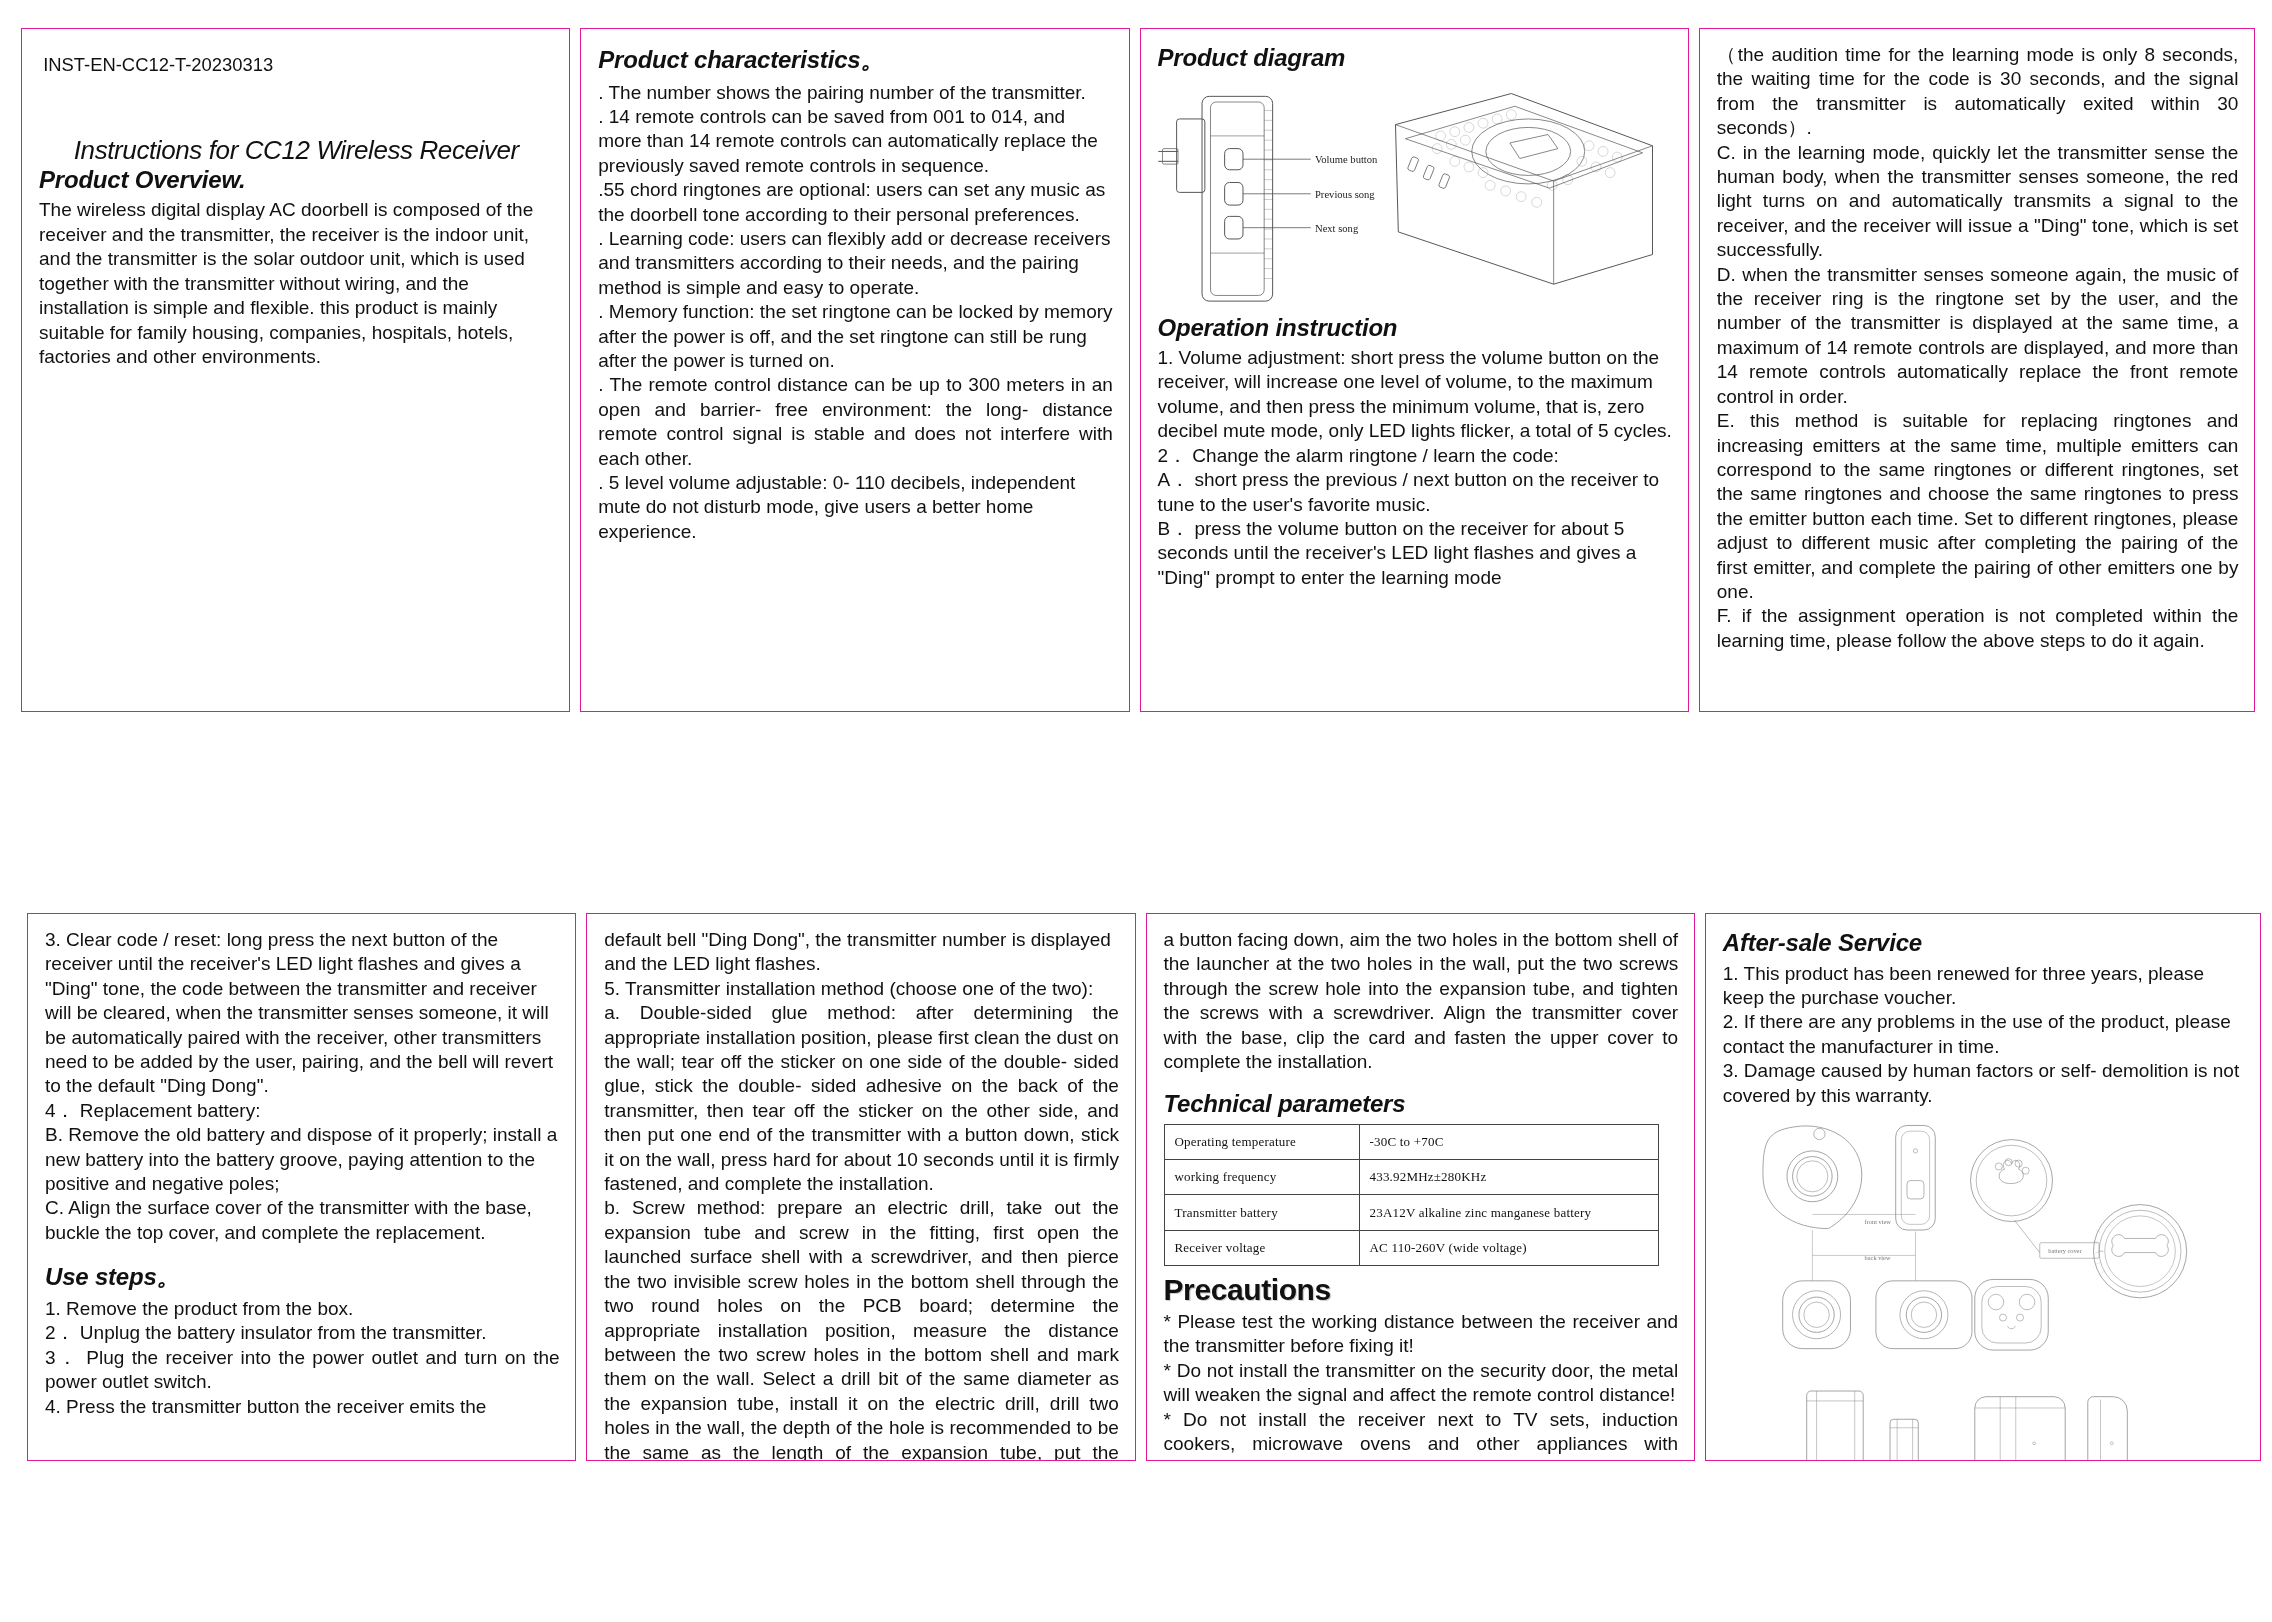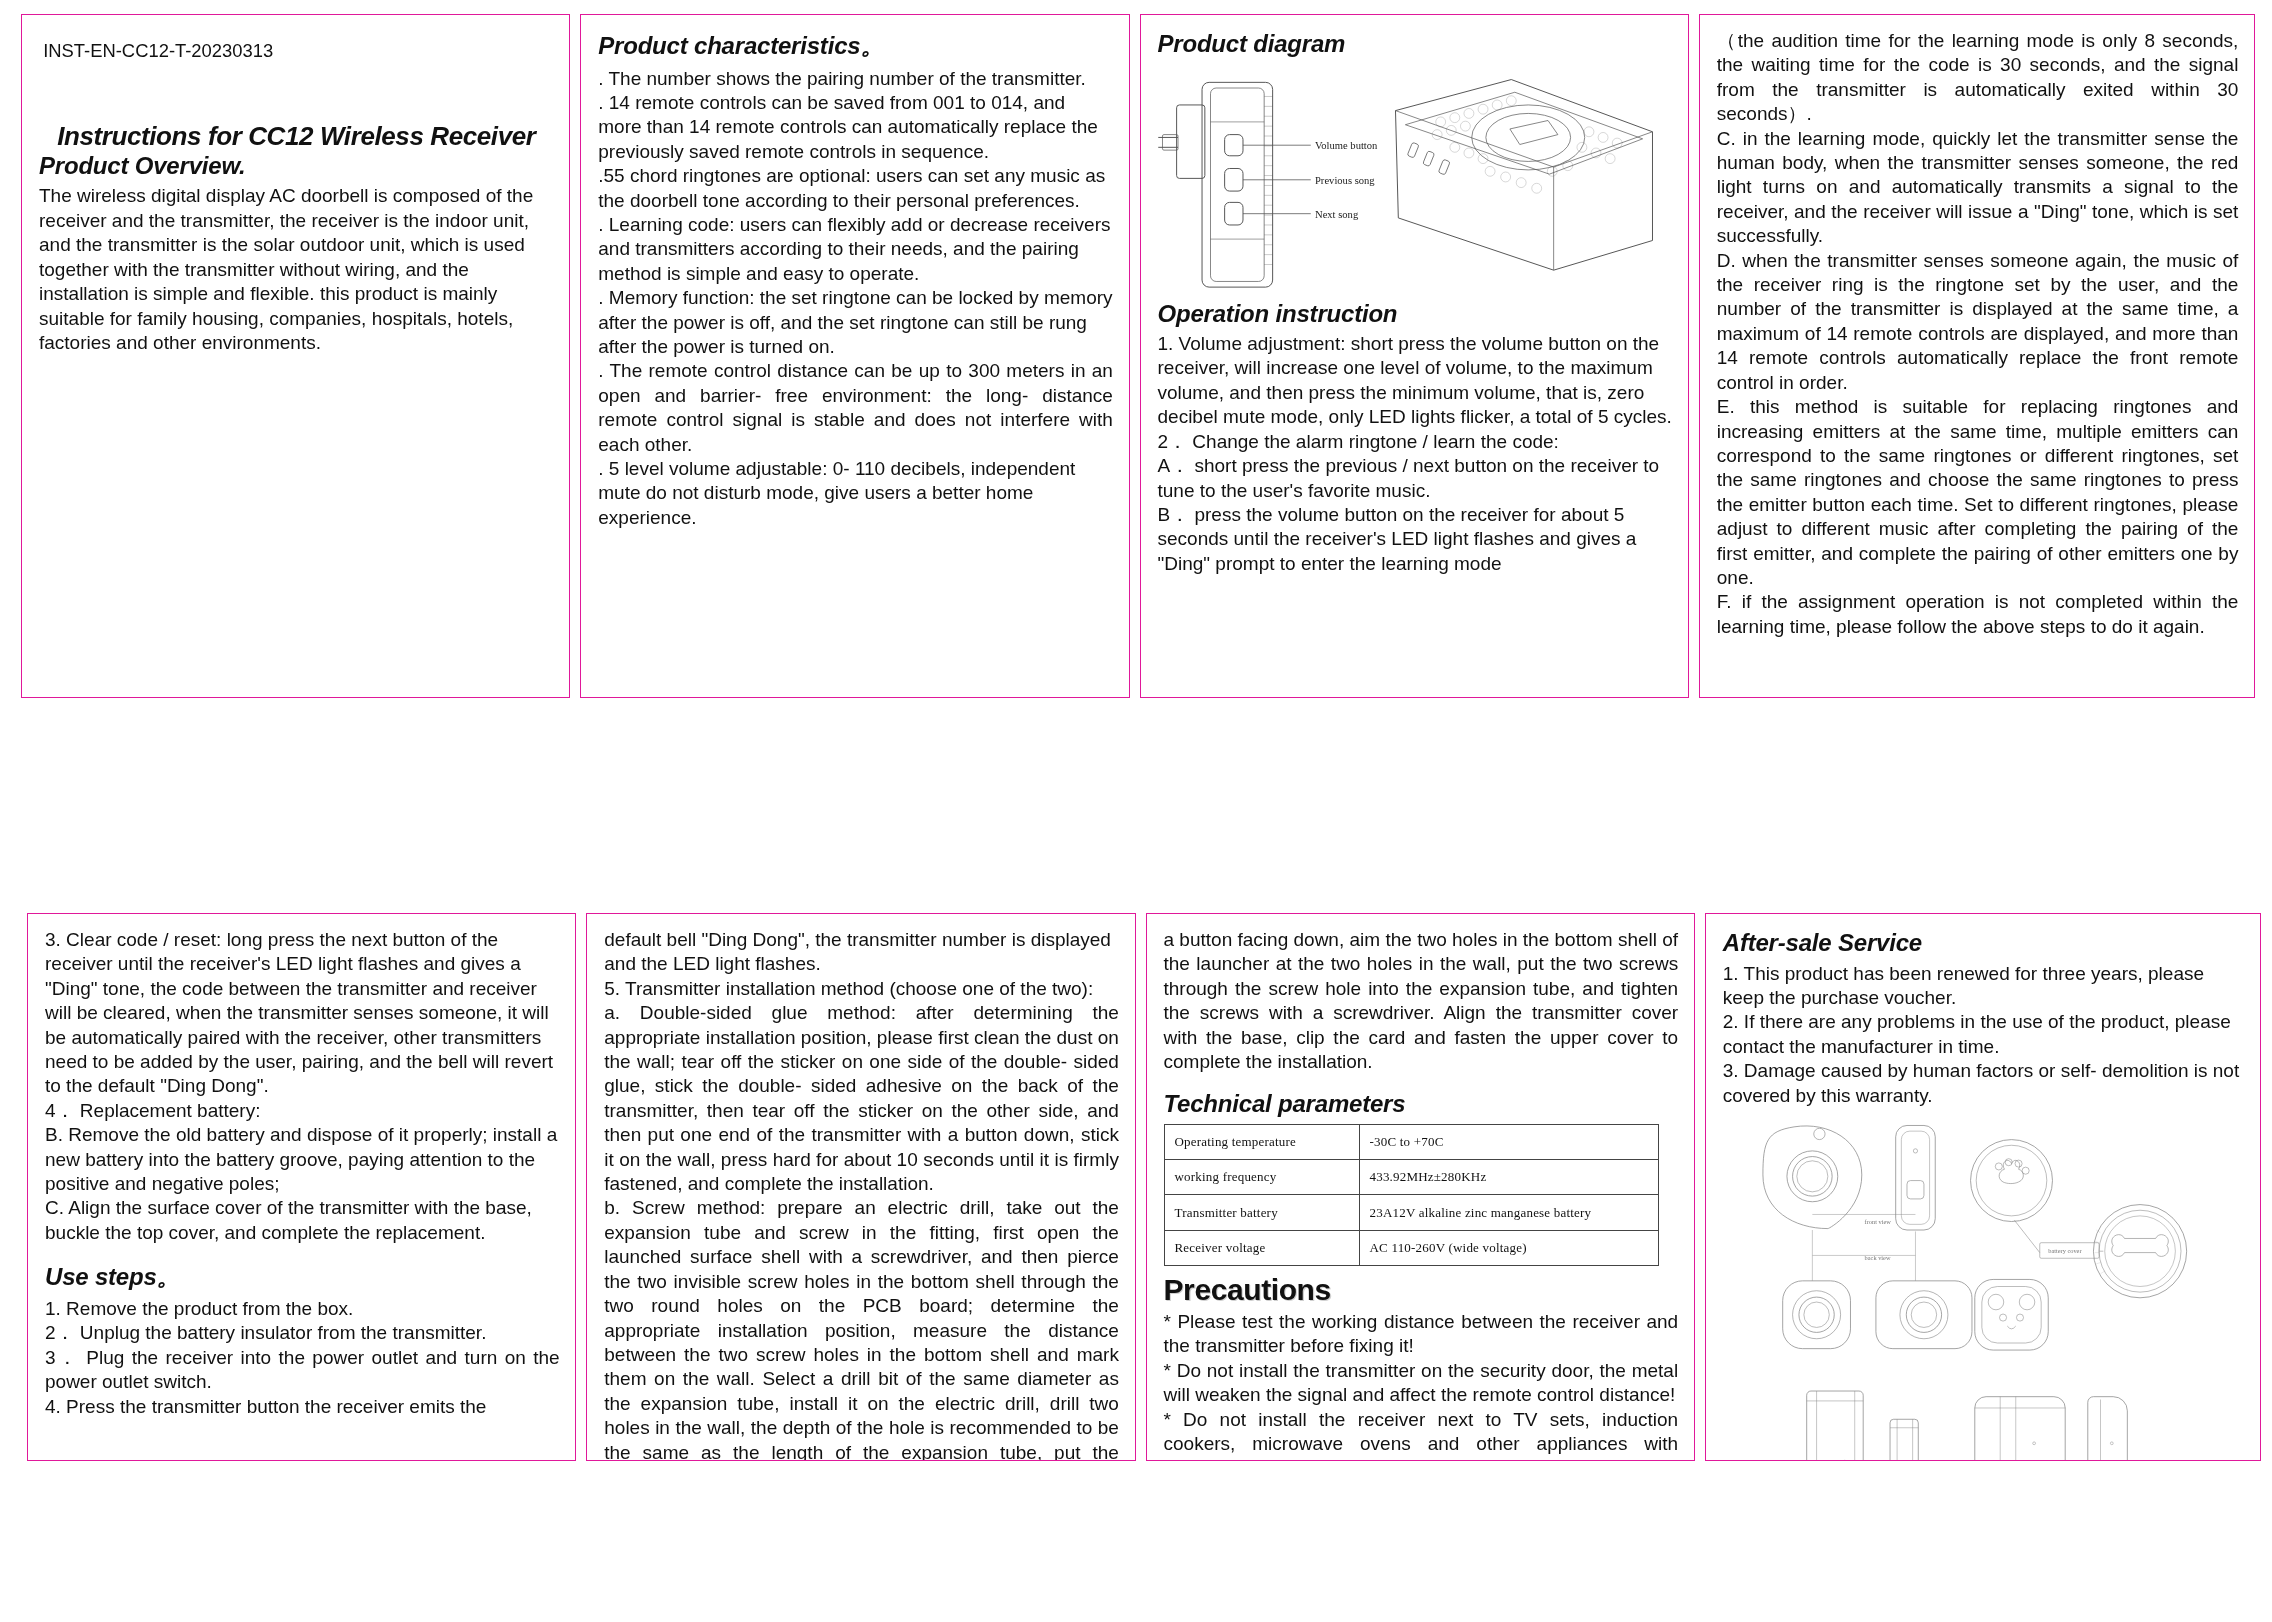--- a/index.html
+++ b/index.html
@@ -24,21 +24,21 @@
   }
 
   
   .row {
     position: absolute;
     left: 21px;
     width: 2234px;
     display: flex;
     gap: 0px;
   }
-  .row-top    { top: 14px;   height: 684px; }
+  .row-top    { top: 28px;   height: 684px; }
   .row-bottom { top: 913px; height: 548px; padding-left: 6px; }
 
   .panel {
     border: 1.4px solid #e0189a;
     box-sizing: border-box;
     background: #fff;
     padding: 14px 15.6px 7px 17px;
     overflow: hidden;
     position: relative;
   }
@@ -51,21 +51,21 @@
 
   
   .doccode {
     font-size: 18.4px;
     letter-spacing: 0px;
     margin: 11.3px 0 0 4.2px;
     font-family: "Liberation Sans", sans-serif;
   }
   .maintitle {
     font-size: 26px;
-    font-weight: bold;
+    font-weight: normal;
     font-style: italic;
     text-align: center;
     margin: 59px 0 0 0;
     letter-spacing: -0.4px;
   }
   h2.sec {
     font-size: 24px;
     font-weight: bold;
     font-style: italic;
     margin: 0 0 4.2px 0;

